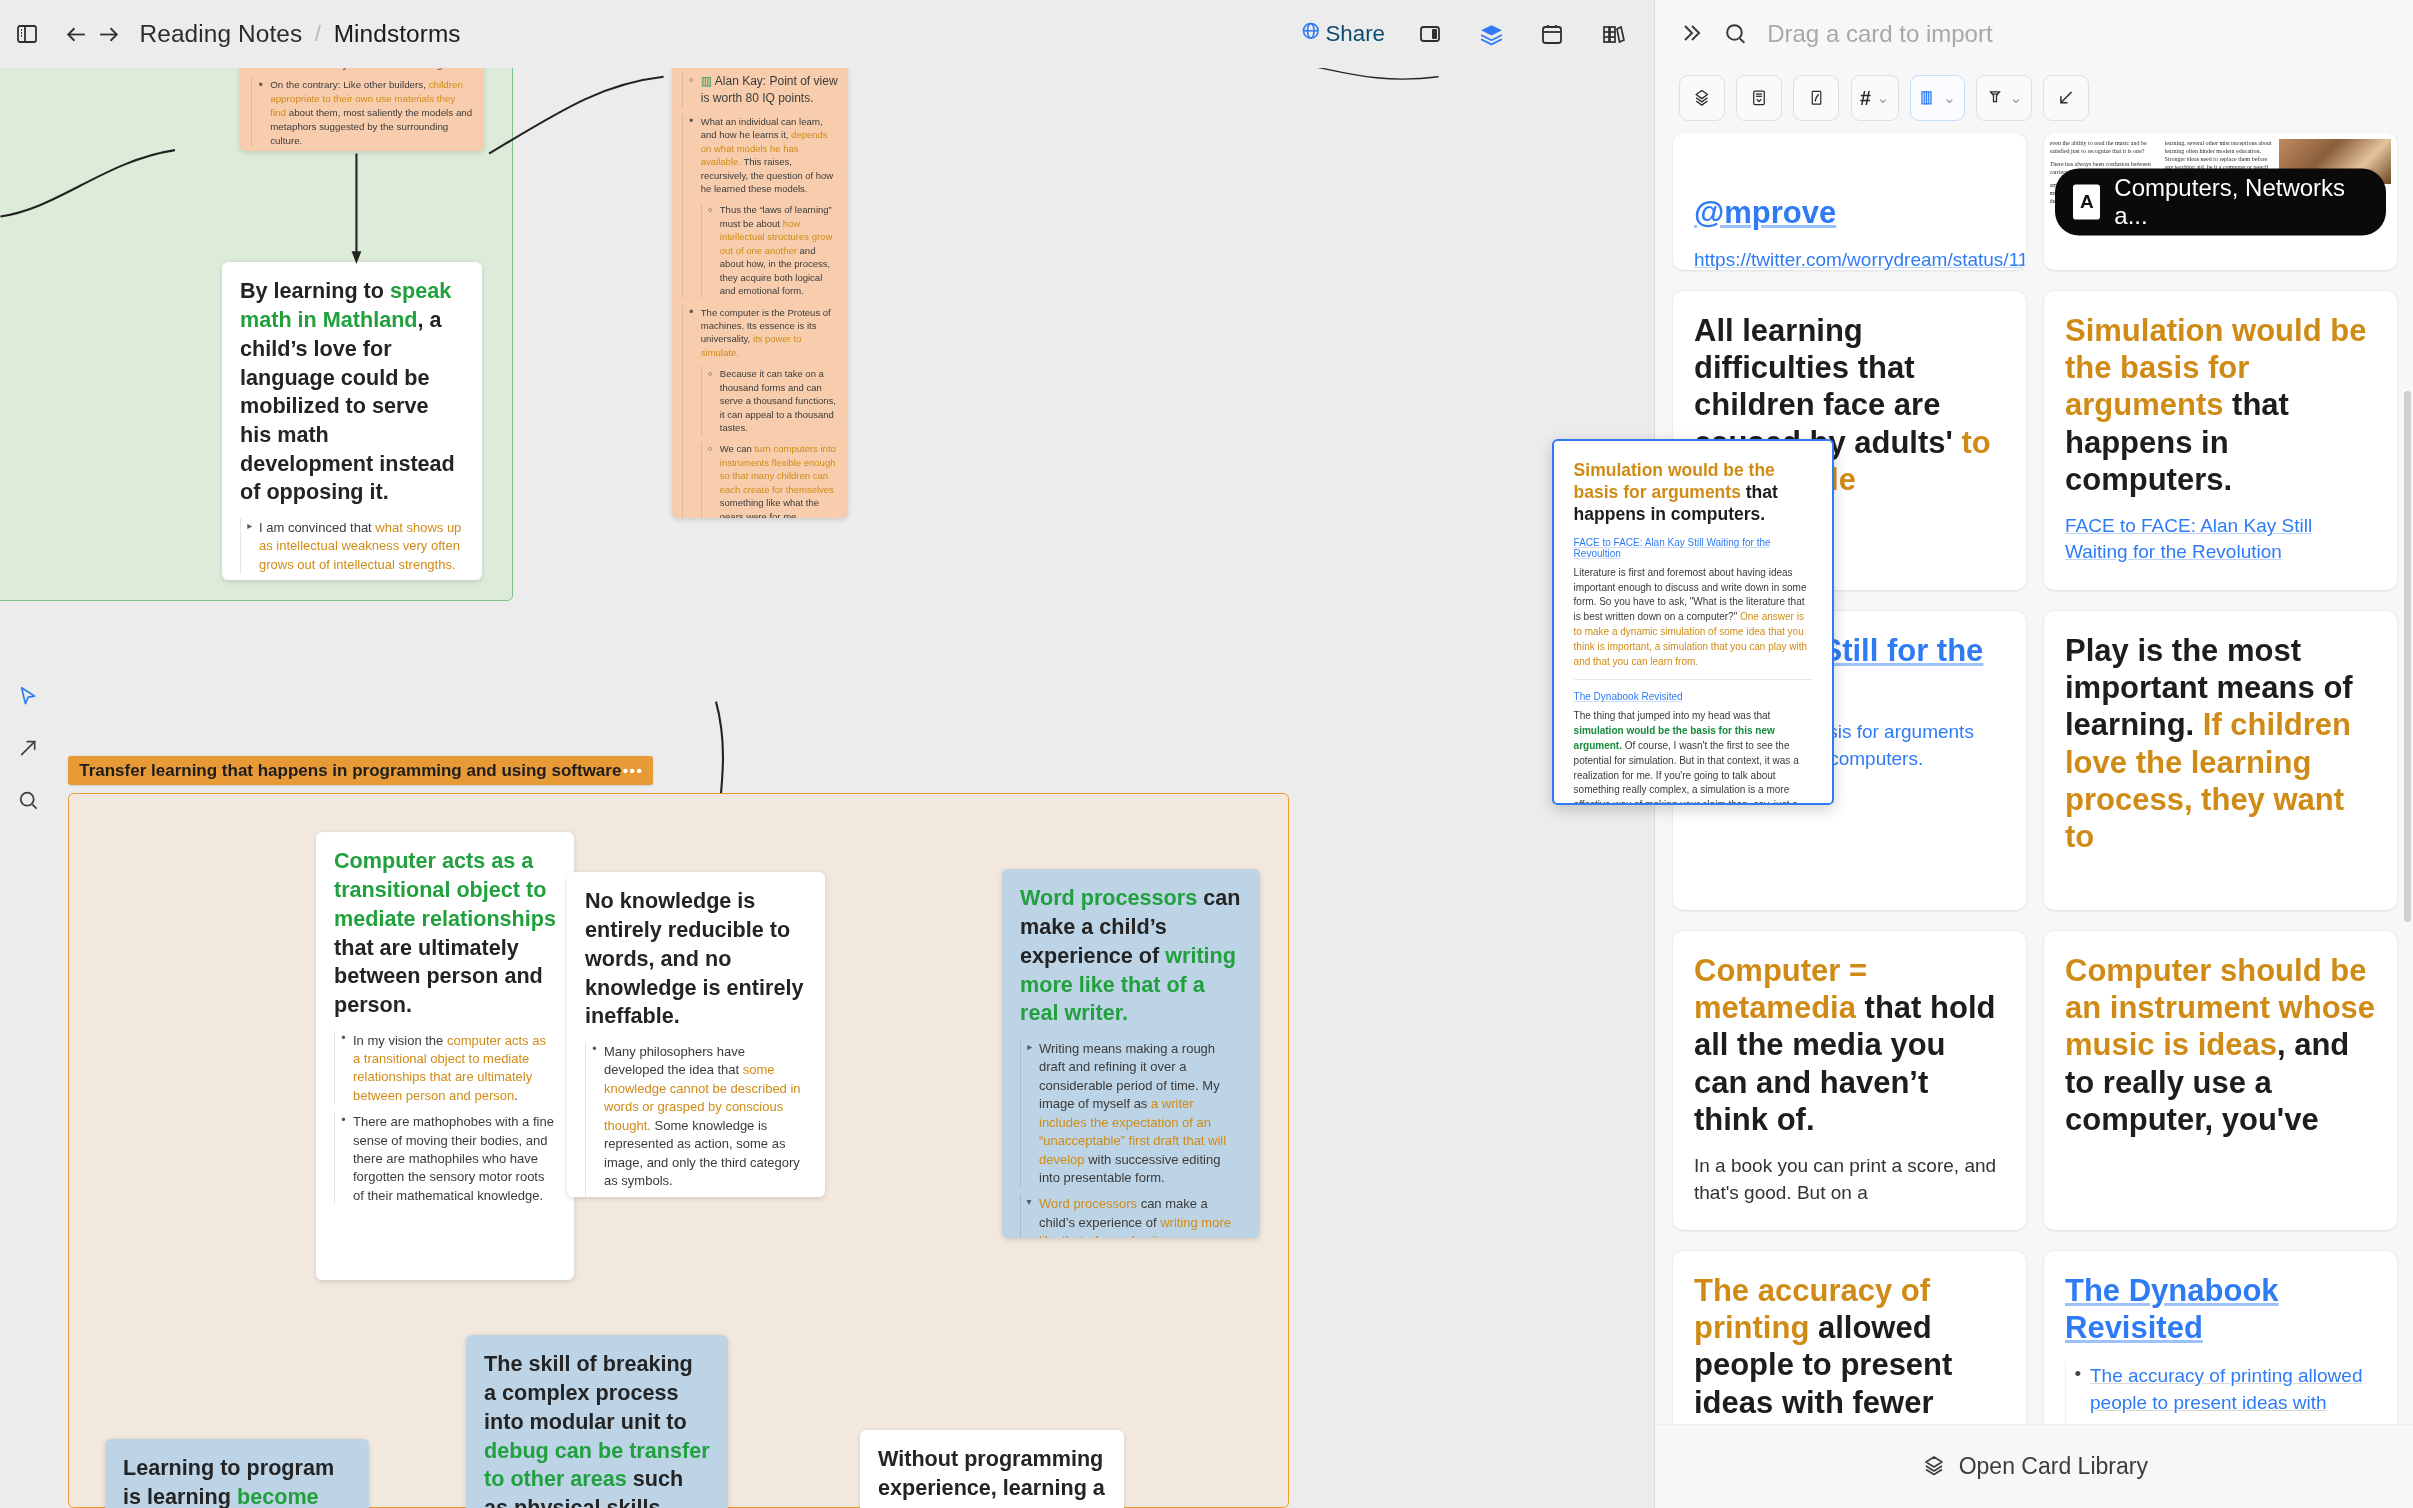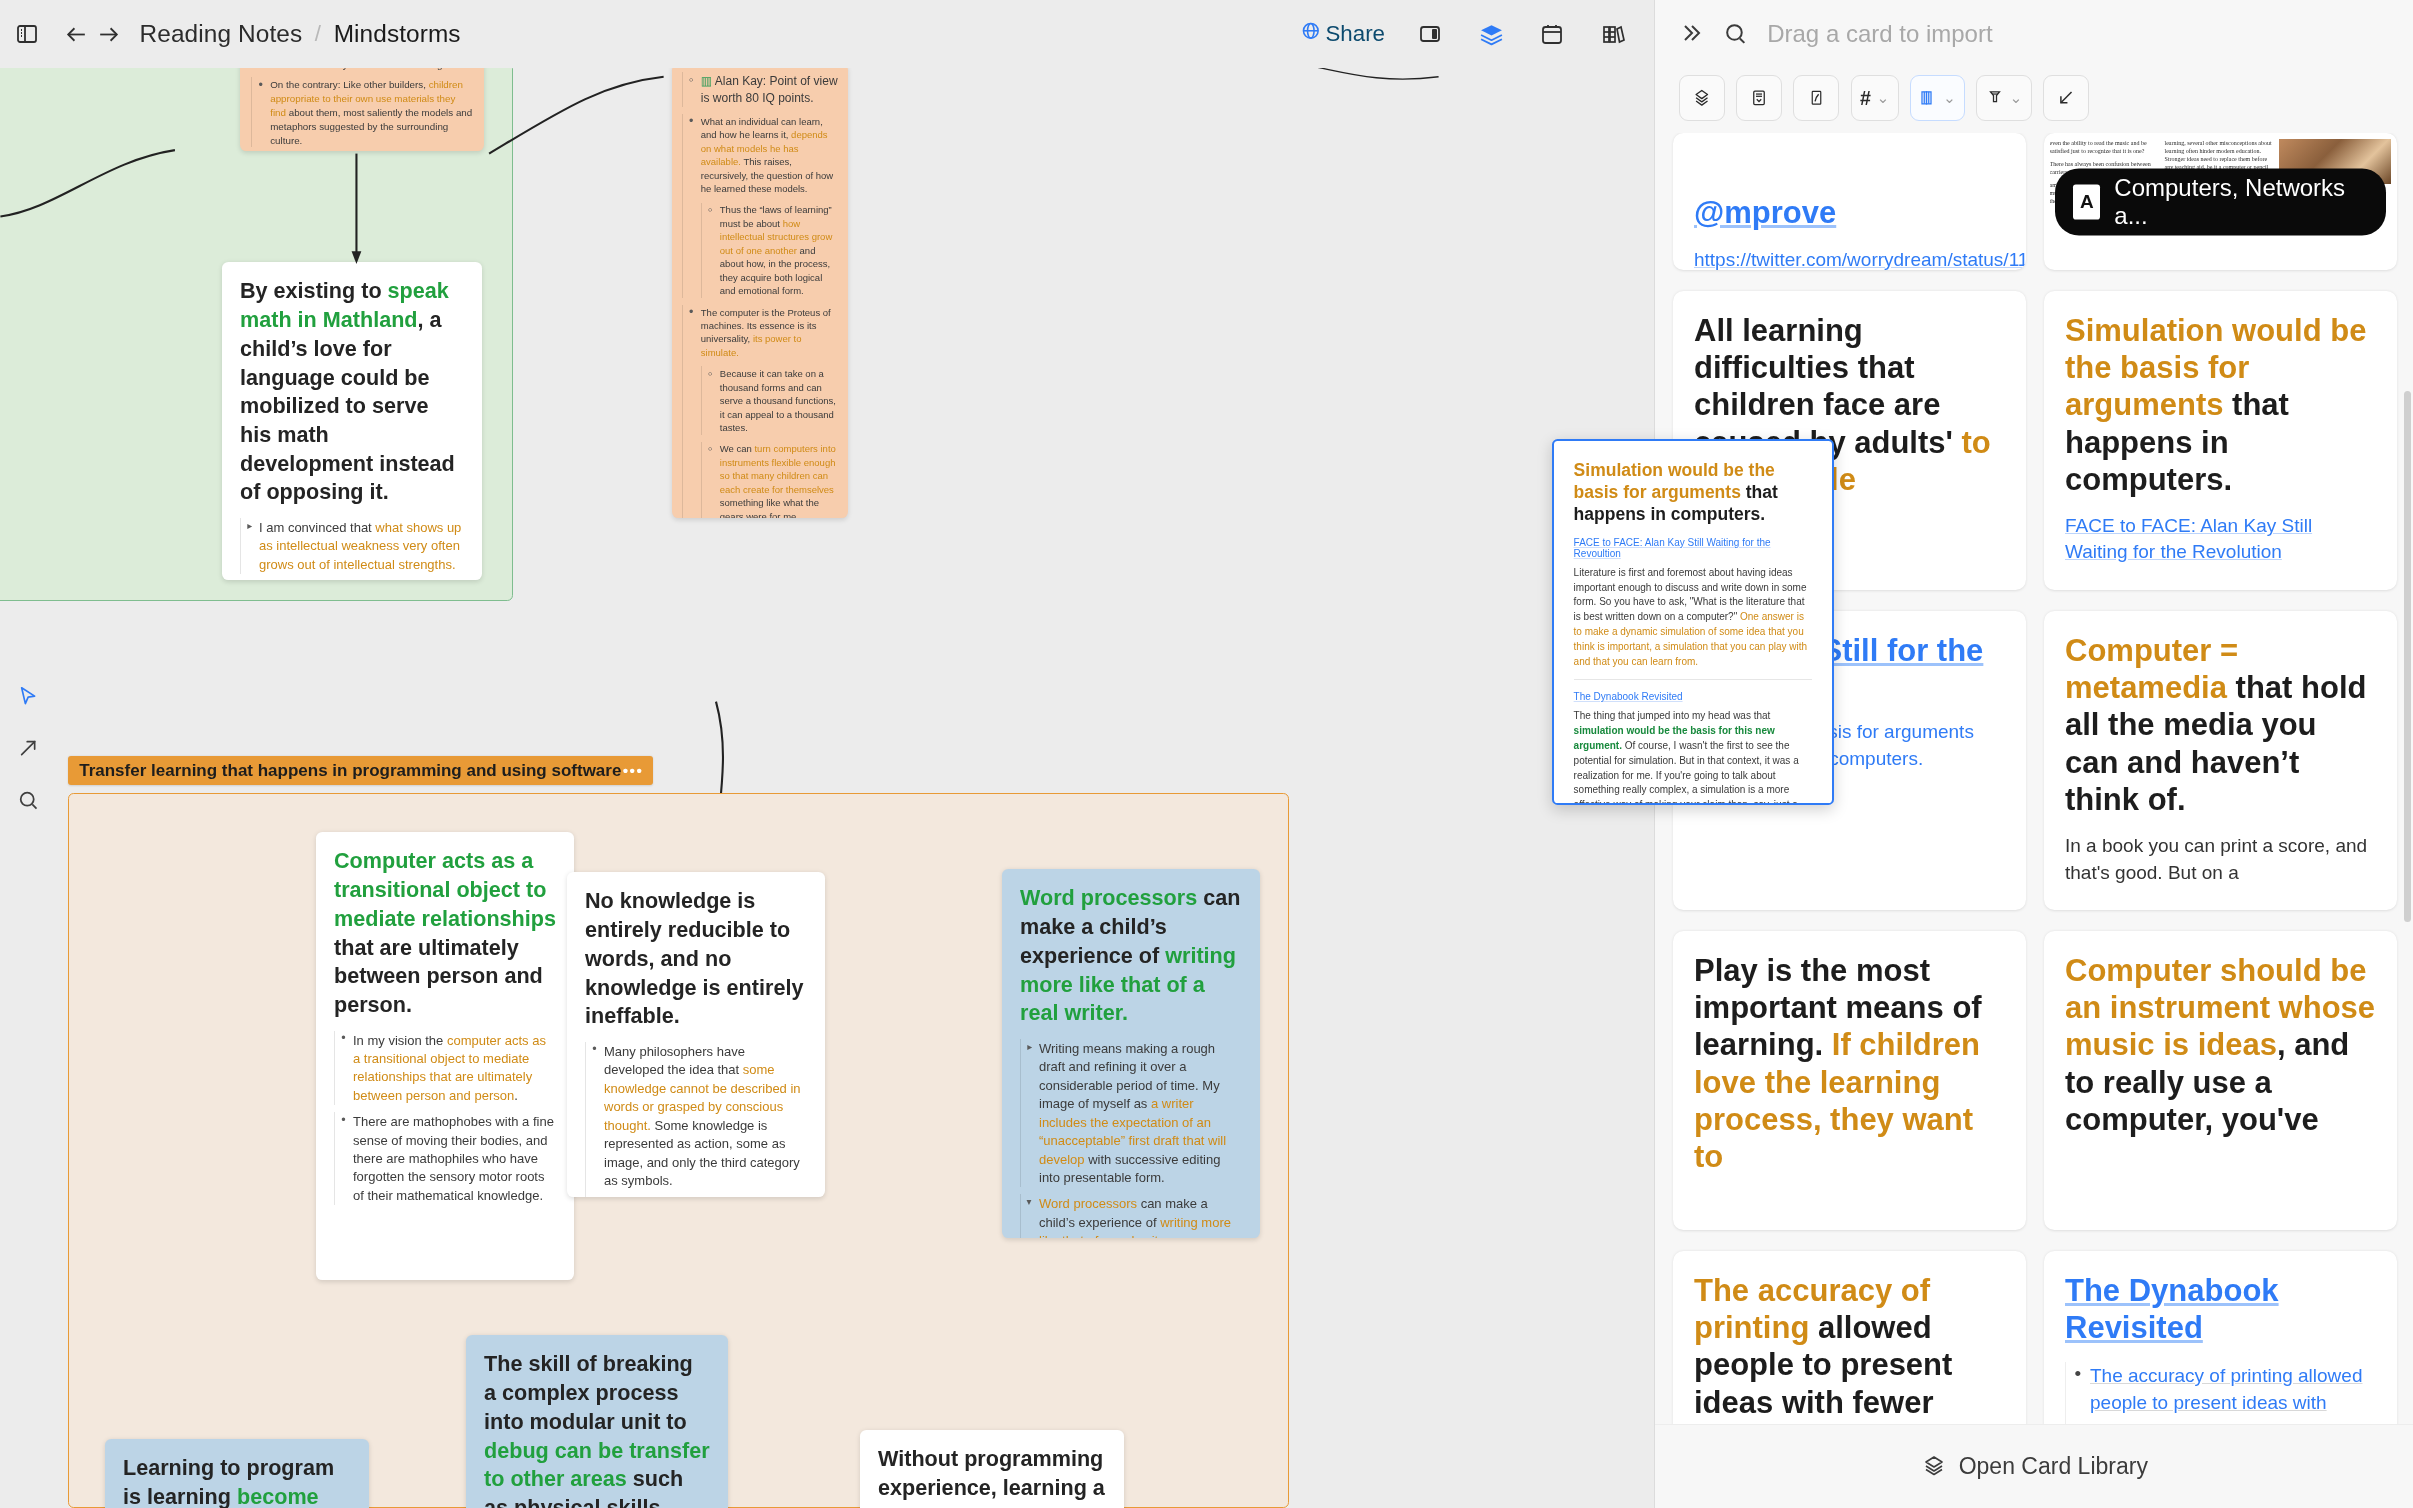--- a/index.html
+++ b/index.html
@@ -206,21 +206,21 @@
         <div style="font-size:9.8px;line-height:1.5;color:#3a3a3a;">
           <div style="padding-left:15.4px;position:relative;margin-bottom:4.2px;">not mean that they are built from nothing.</div>
           <ul style="list-style:none;">
             <li style="font-size:9.8px;border-left:1px solid rgba(0,0,0,.10);">On the contrary: Like other builders, <span class="o">children appropriate to their own use materials they find</span> about them, most saliently the models and metaphors suggested by the surrounding culture.</li>
           </ul>
         </div>
       </div>
 
       <div class="card" style="left:222px; top:262px; width:260px; height:318px;">
         <h3>
-          <span>By existing to </span><span class="g">speak math in Mathland</span><span>, a child’s love for language could be mobilized to serve his math development instead of opposing it.</span>
+          <span>By learning to </span><span class="g">speak math in Mathland</span><span>, a child’s love for language could be mobilized to serve his math development instead of opposing it.</span>
         </h3>
         <ul>
           <li class="tri">I am convinced that <span class="o">what shows up as intellectual weakness very often grows out of intellectual strengths.</span></li>
 
         </ul>
       </div>
 
       <div class="card" style="left:672px; top:64px; width:176px; height:454px; background:#f7cdad; padding:8.4px 9.8px;">
         <ul style="font-size:0;">
           <li class="hollow" style="font-size:12px;"><span style="color:#2f9a56;">▥</span> Alan Kay: Point of view is worth 80 IQ points.</li>
@@ -511,29 +511,29 @@
         <span class="lnk">FACE to FACE: Alan Kay Still Waiting for the Revolution</span>
       </div>
 
       <div class="lcard h-tall">
         <div class="big alink" style="color:#2f7bf6;">FACE: y Still for the ion</div>
         <div class="sub">would be the basis for arguments that happens in computers.</div>
       </div>
 
       <div class="lcard h-tall">
         <div class="big">
+          <span>Play is the most important means of learning. </span><span class="o">If children love the learning process, they want to</span>
+        </div>
+      </div>
+
+      <div class="lcard h-tall">
+        <div class="big">
           <span class="o">Computer = metamedia</span><span> that hold all the media you can and haven’t think of.</span>
         </div>
         <div class="plain">In a book you can print a score, and that's good. But on a</div>
-      </div>
-
-      <div class="lcard h-tall">
-        <div class="big">
-          <span>Play is the most important means of learning. </span><span class="o">If children love the learning process, they want to</span>
-        </div>
       </div>
 
       <div class="lcard h-tall">
         <div class="big">
           <span class="o">Computer should be an instrument whose music is ideas</span><span>, and to really use a computer, you've</span>
         </div>
       </div>
 
       <div class="lcard h-tall">
         <div class="big">

